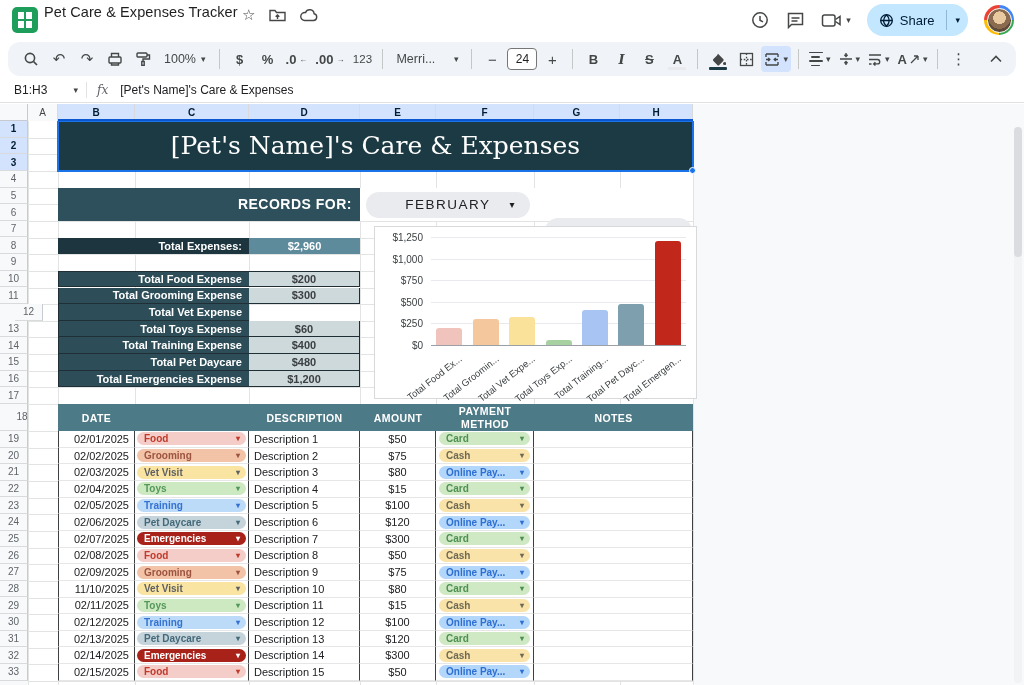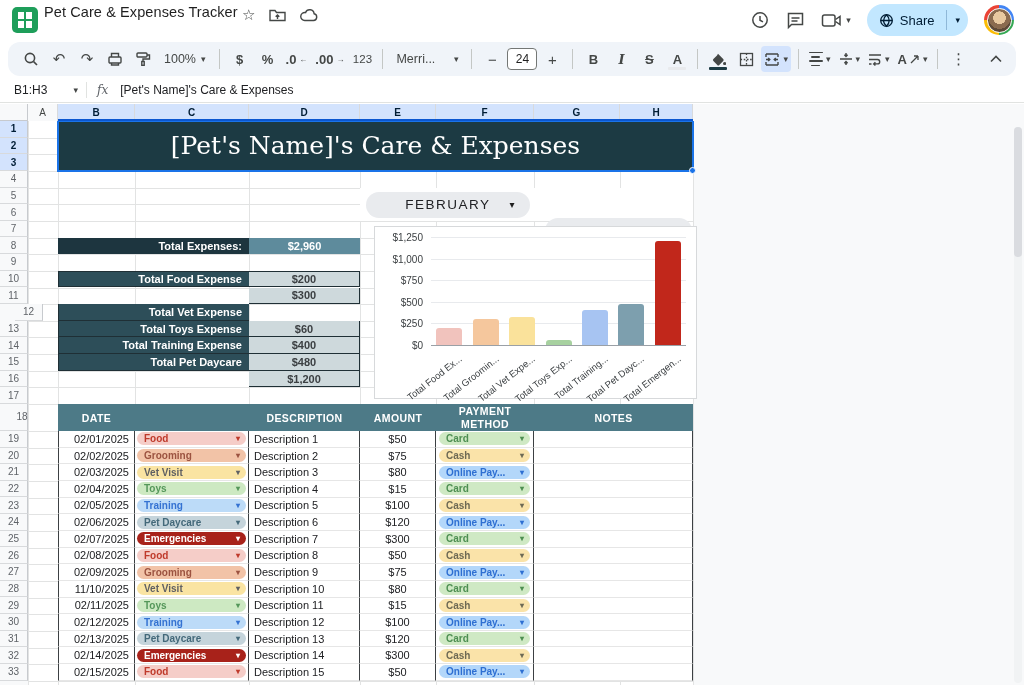--- a/index.html
+++ b/index.html
@@ -386,42 +386,45 @@
           <div class="rownum" style="height: 16.65px;">28</div>
           <div class="rownum" style="height: 16.65px;">29</div>
           <div class="rownum" style="height: 16.65px;">30</div>
           <div class="rownum" style="height: 16.65px;">31</div>
           <div class="rownum" style="height: 16.65px;">32</div>
           <div class="rownum" style="height: 16.65px;">33</div>
         </div>
       <div id="cells">
           <div class="cellblock" id="banner" style="left: 58px; width: 635px; top: 0px; height: 49.95px; background: rgb(28, 58, 67);">[Pet's Name]'s Care &amp; Expenses</div>
           <div id="fill-handle" style="left: 689px; top: 45.95px;"></div>
+          <div class="cellblock" id="records-bar" style="left: 58px; width: 302px; top: 66.6px; height: 33.3px; background: rgb(46, 80, 92);">RECORDS FOR:</div>
           <div class="cellblock" style="left: 360px; width: 333px; top: 66.6px; height: 33.3px; background: rgb(255, 255, 255);"></div>
           <div class="cellblock ddpill" style="left: 366px; width: 164px; top: 70.6px; height: 26px;">
             <span>FEBRUARY</span>
             <span class="caret">▾</span>
           </div>
           <div class="cellblock ddpill" style="left: 545px; width: 147px; top: 70.6px; height: 26px;">
             <span>2025</span>
             <span class="caret">▾</span>
           </div>
           <div class="cellblock lblcell" style="left: 58px; width: 191px; top: 116.55px; height: 16.65px; background: rgb(29, 53, 63);">Total Expenses:</div>
           <div class="cellblock valcell" style="left: 249px; width: 111px; top: 116.55px; height: 16.65px; background: rgb(94, 139, 156); color: rgb(255, 255, 255);">$2,960</div>
           <div class="cellblock lblcell" style="left: 58px; width: 191px; top: 149.85px; height: 16.65px; background: rgb(45, 78, 89); border-bottom: 1px solid rgb(31, 47, 53); border-left: 1px solid rgb(31, 47, 53); border-top: 1px solid rgb(31, 47, 53);">Total Food Expense</div>
           <div class="cellblock valcell" style="left: 249px; width: 111px; top: 149.85px; height: 16.65px; background: rgb(206, 217, 220); color: rgb(60, 64, 67); border-bottom: 1px solid rgb(31, 47, 53); border-right: 1px solid rgb(31, 47, 53); border-top: 1px solid rgb(31, 47, 53);">$200</div>
+          <div class="cellblock lblcell" style="left: 58px; width: 191px; top: 166.5px; height: 16.65px; background: rgb(45, 78, 89); border-bottom: 1px solid rgb(31, 47, 53); border-left: 1px solid rgb(31, 47, 53);">Total Grooming Expense</div>
           <div class="cellblock valcell" style="left: 249px; width: 111px; top: 166.5px; height: 16.65px; background: rgb(206, 217, 220); color: rgb(60, 64, 67); border-bottom: 1px solid rgb(31, 47, 53); border-right: 1px solid rgb(31, 47, 53);">$300</div>
           <div class="cellblock lblcell" style="left: 58px; width: 191px; top: 183.15px; height: 16.65px; background: rgb(45, 78, 89); border-bottom: 1px solid rgb(31, 47, 53); border-left: 1px solid rgb(31, 47, 53);">Total Vet Expense</div>
           <div class="cellblock valcell" style="left: 249px; width: 111px; top: 183.15px; height: 16.65px; background: rgb(206, 217, 220); color: rgb(60, 64, 67); border-bottom: 1px solid rgb(31, 47, 53); border-right: 1px solid rgb(31, 47, 53); margin-top: 28px;">$320</div>
           <div class="cellblock lblcell" style="left: 58px; width: 191px; top: 199.8px; height: 16.65px; background: rgb(45, 78, 89); border-bottom: 1px solid rgb(31, 47, 53); border-left: 1px solid rgb(31, 47, 53);">Total Toys Expense</div>
           <div class="cellblock valcell" style="left: 249px; width: 111px; top: 199.8px; height: 16.65px; background: rgb(206, 217, 220); color: rgb(60, 64, 67); border-bottom: 1px solid rgb(31, 47, 53); border-right: 1px solid rgb(31, 47, 53);">$60</div>
           <div class="cellblock lblcell" style="left: 58px; width: 191px; top: 216.45px; height: 16.65px; background: rgb(45, 78, 89); border-bottom: 1px solid rgb(31, 47, 53); border-left: 1px solid rgb(31, 47, 53);">Total Training Expense</div>
           <div class="cellblock valcell" style="left: 249px; width: 111px; top: 216.45px; height: 16.65px; background: rgb(206, 217, 220); color: rgb(60, 64, 67); border-bottom: 1px solid rgb(31, 47, 53); border-right: 1px solid rgb(31, 47, 53);">$400</div>
           <div class="cellblock lblcell" style="left: 58px; width: 191px; top: 233.1px; height: 16.65px; background: rgb(45, 78, 89); border-bottom: 1px solid rgb(31, 47, 53); border-left: 1px solid rgb(31, 47, 53);">Total Pet Daycare</div>
           <div class="cellblock valcell" style="left: 249px; width: 111px; top: 233.1px; height: 16.65px; background: rgb(206, 217, 220); color: rgb(60, 64, 67); border-bottom: 1px solid rgb(31, 47, 53); border-right: 1px solid rgb(31, 47, 53);">$480</div>
+          <div class="cellblock lblcell" style="left: 58px; width: 191px; top: 249.75px; height: 16.65px; background: rgb(45, 78, 89); border-bottom: 1px solid rgb(31, 47, 53); border-left: 1px solid rgb(31, 47, 53);">Total Emergencies Expense</div>
           <div class="cellblock valcell" style="left: 249px; width: 111px; top: 249.75px; height: 16.65px; background: rgb(206, 217, 220); color: rgb(60, 64, 67); border-bottom: 1px solid rgb(31, 47, 53); border-right: 1px solid rgb(31, 47, 53);">$1,200</div>
           <div class="cellblock" style="left: 58px; width: 635px; top: 283.05px; height: 27px; background: rgb(77, 122, 135);">
             <div class="thcell" style="position: absolute; left: 0px; width: 77px; top: 0px; height: 27px;">DATE</div>
             <div class="thcell" style="position: absolute; left: 191px; width: 111px; top: 0px; height: 27px;">DESCRIPTION</div>
             <div class="thcell" style="position: absolute; left: 302px; width: 76px; top: 0px; height: 27px;">AMOUNT</div>
             <div class="thcell" style="position: absolute; left: 378px; width: 98px; top: 0px; height: 27px; flex-direction: column;">
               <div>PAYMENT</div>
               <div>METHOD</div>
             </div>
             <div class="thcell" style="position: absolute; left: 476px; width: 159px; top: 0px; height: 27px;">NOTES</div>

